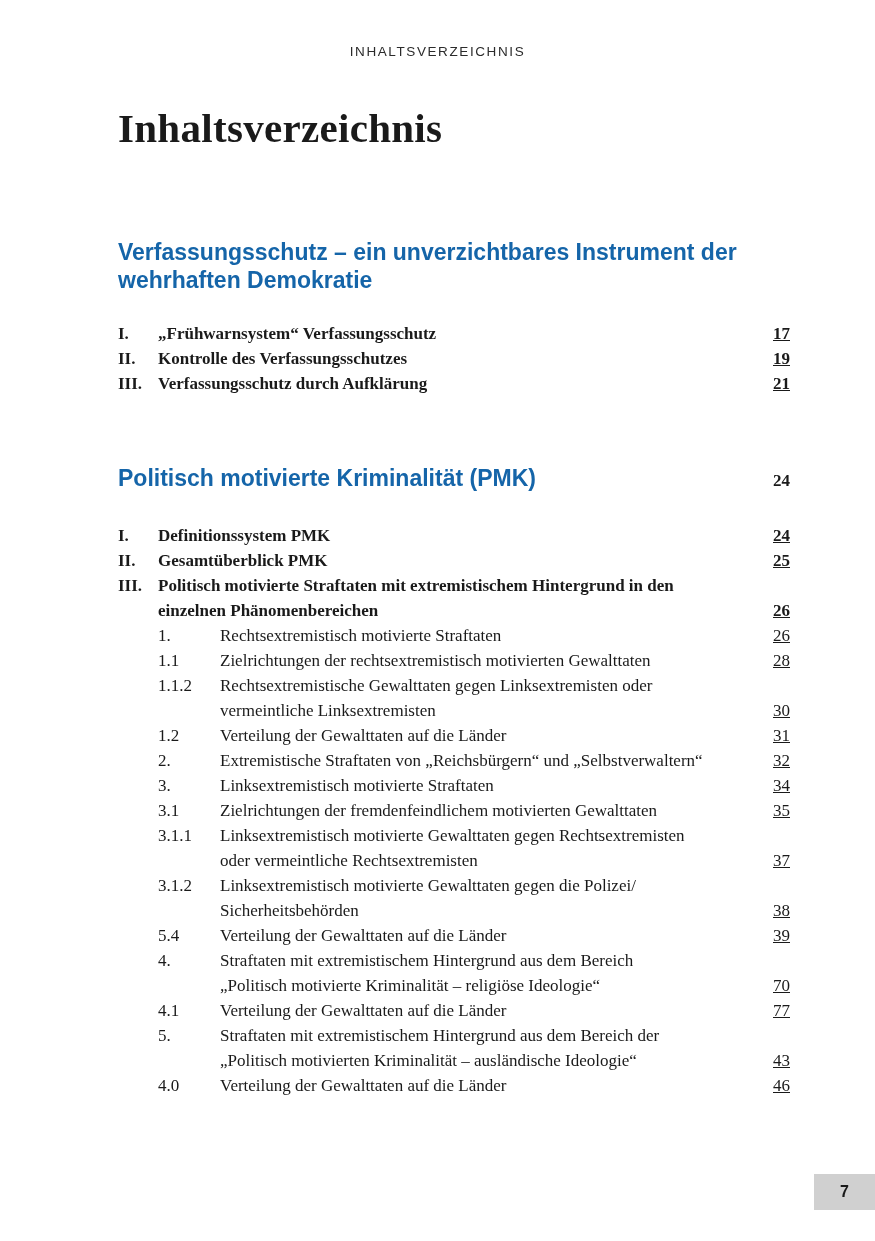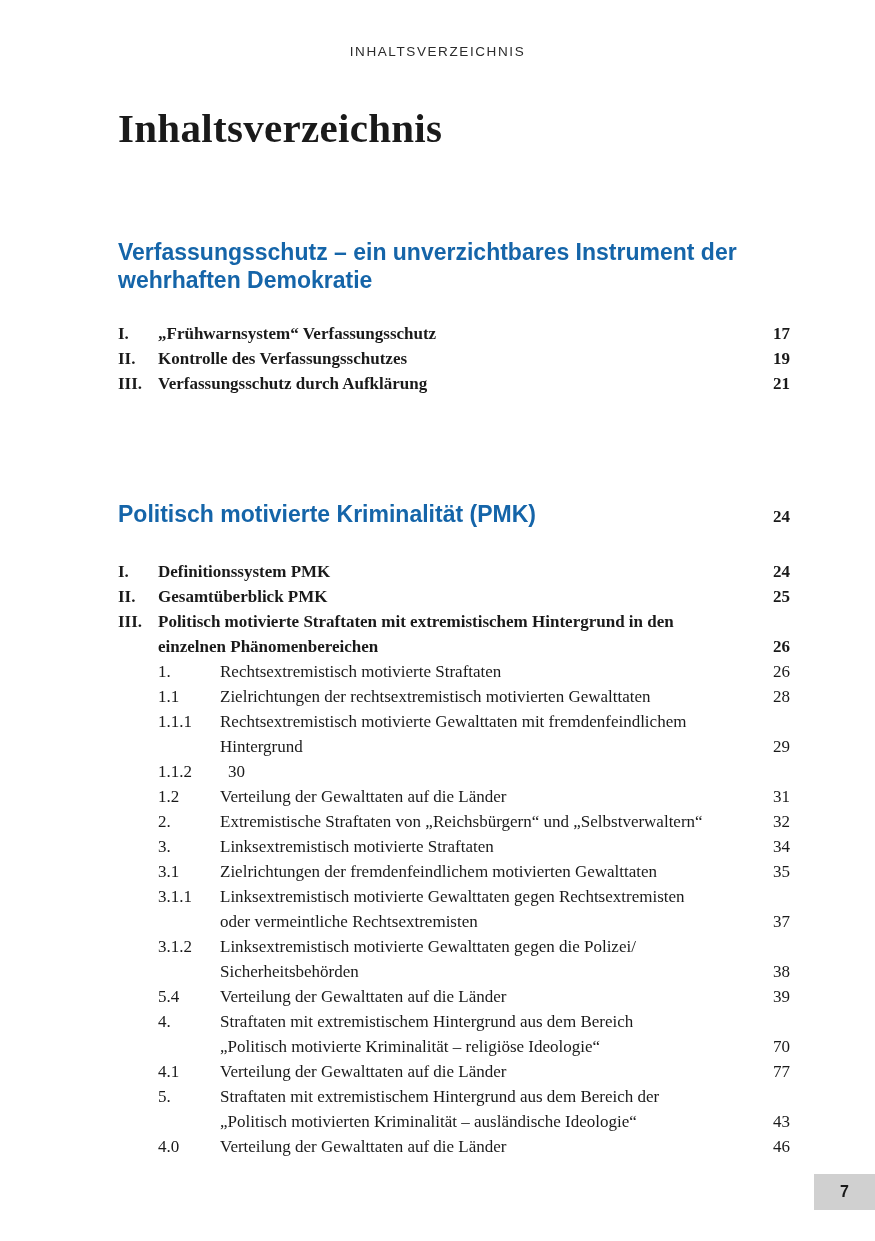--- a/index.html
+++ b/index.html
@@ -33,21 +33,21 @@
   .doc-title{
     margin:104px 0 0 0;
     font-family:"Liberation Serif", serif;
     font-weight:bold;
     font-size:41px;
     line-height:48px;
     letter-spacing:0.3px;
   }
   .section:nth-of-type(1){margin-top:86px;}
   .section:nth-of-type(1) .rows{margin-top:27px;}
-  .section:nth-of-type(2){margin-top:104px;}
+  .section:nth-of-type(2){margin-top:68px;}
   .section:nth-of-type(2) .rows{margin-top:31px;}
   .sec-head{
     display:flex;
     align-items:baseline;
   }
   .sec-title{
     flex:1;
     min-width:0;
     font-family:"Liberation Sans", sans-serif;
     font-weight:bold;
@@ -74,21 +74,21 @@
     align-self:flex-start;
     flex:none;
     width:40px;
   }
   .row.l2 .marker{
     margin-left:40px;
     width:62px;
   }
   .row .lines{flex:1;min-width:0;}
   .row .line{white-space:nowrap;}
-  .row .pg{flex:none;margin-left:8px;text-align:center;}
+  .row .pg{flex:none;margin-left:8px;text-align:center;text-decoration:underline;}
   .row.b{font-weight:bold;}
   .page-num-box{
     position:absolute;
     top:1174px;
     right:0;
     width:61px;
     height:36px;
     background:#d0d0d0;
     display:flex;
     align-items:center;
@@ -176,29 +176,25 @@
               <span class="pg">26</span>
             </div>
             <div class="row l2">
               <span class="marker">1.1</span>
               <div class="lines">
                 <div class="line">Zielrichtungen der rechtsextremistisch motivierten Gewalttaten</div>
               </div>
               <span class="pg">28</span>
             </div>
             <div class="row l2">
-              <span class="marker">1.1.1</span>
-              <div class="lines">
-                <div class="line">Rechtsextremistisch motivierte Gewalttaten mit fremdenfeindlichem</div>
-                <div class="line">Hintergrund</div>
-              </div>
-              <span class="pg">29</span>
-            </div>
-            <div class="row l2">
               <span class="marker">1.1.2</span>
+              <div class="lines">
+                <div class="line">Rechtsextremistische Gewalttaten gegen Linksextremisten oder</div>
+                <div class="line">vermeintliche Linksextremisten</div>
+              </div>
               <span class="pg">30</span>
             </div>
             <div class="row l2">
               <span class="marker">1.2</span>
               <div class="lines">
                 <div class="line">Verteilung der Gewalttaten auf die Länder</div>
               </div>
               <span class="pg">31</span>
             </div>
             <div class="row l2">

